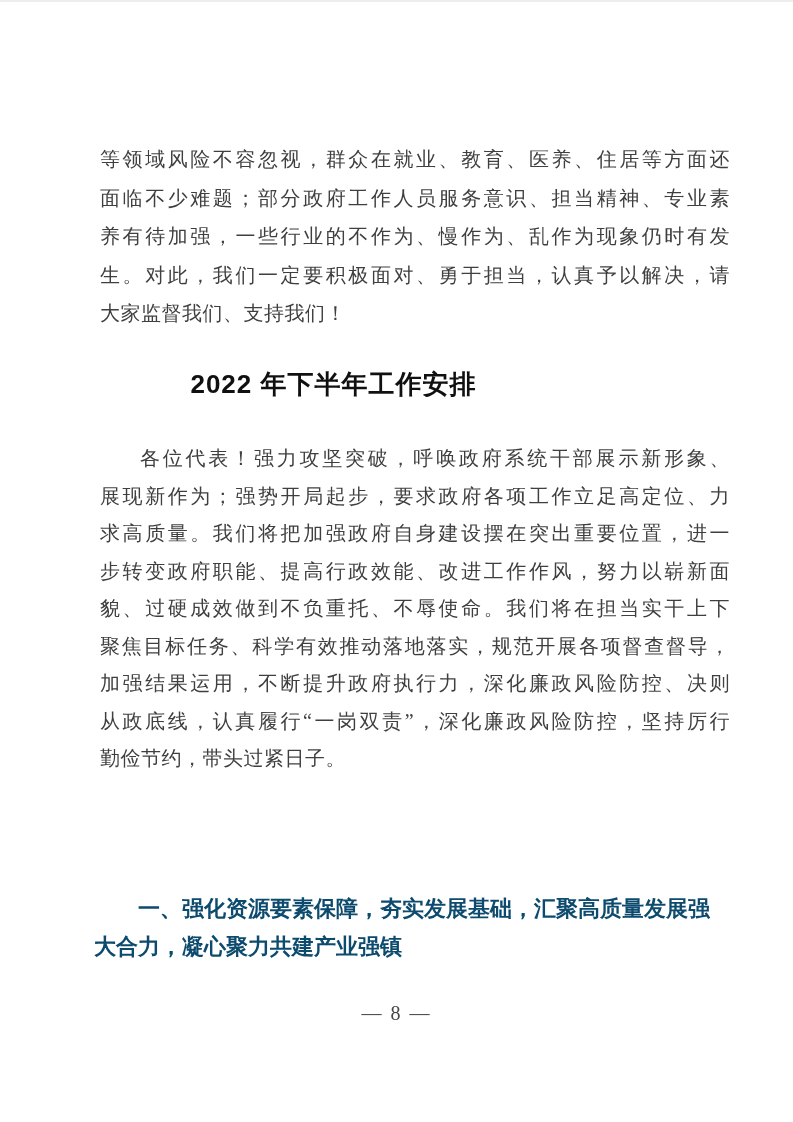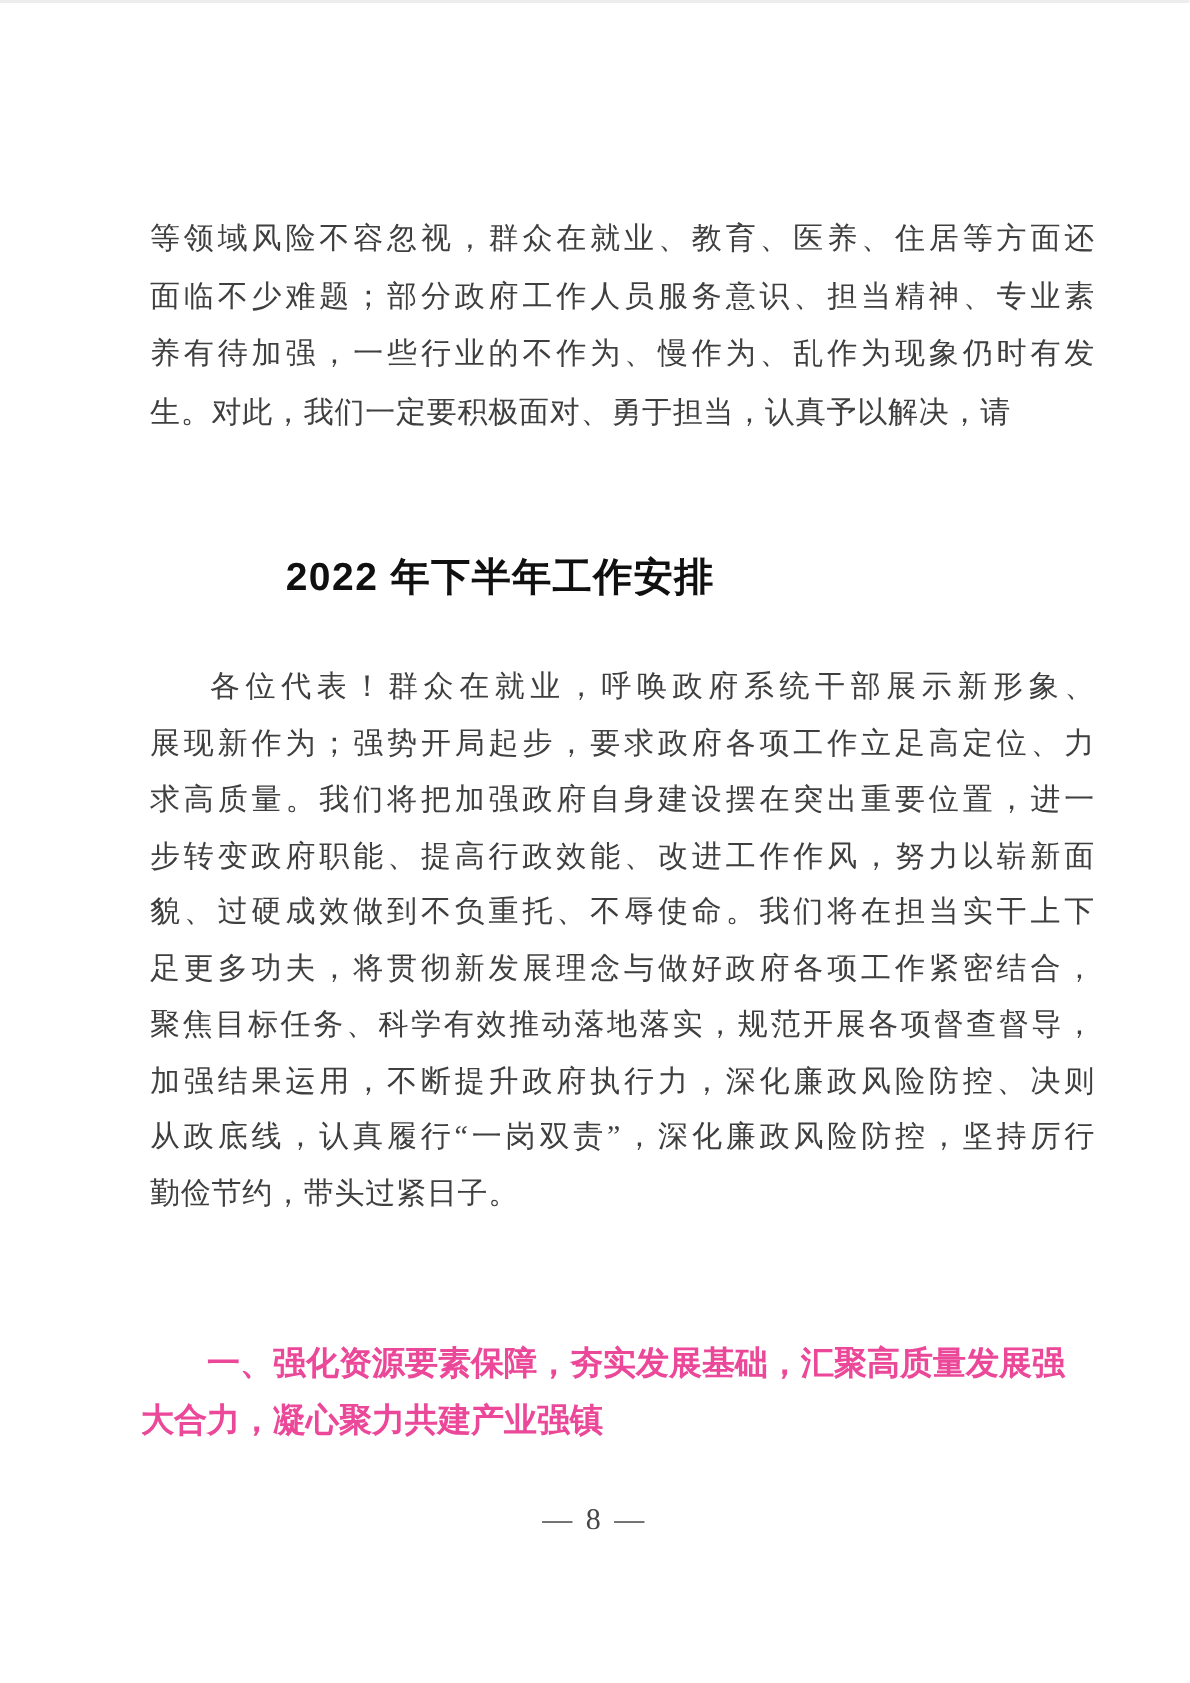--- a/index.html
+++ b/index.html
@@ -61,21 +61,21 @@
     font-weight: bold;
     color: #101010;
     line-height: 36px;
     letter-spacing: 1px;
   }
   .heading-block {
     top: 890px;
     font-family: "Liberation Sans", "DejaVu Sans", sans-serif;
     font-size: 22px;
     font-weight: bold;
-    color: #ec4899;
+    color: #0c4a6e;
     line-height: 38px;
     left: 94px;
     width: 640px;
   }
   .heading-block .line {
     text-align: left;
     text-align-last: left;
   }
   .heading-block .line:first-child {
     text-indent: 2em;
@@ -96,31 +96,31 @@
 
 <div class="page">
 
   <div class="top-edge"></div>
 
   <section class="textblock para para-intro">
       <div class="line">等领域风险不容忽视，群众在就业、教育、医养、住居等方面还</div>
       <div class="line">面临不少难题；部分政府工作人员服务意识、担当精神、专业素</div>
       <div class="line">养有待加强，一些行业的不作为、慢作为、乱作为现象仍时有发</div>
       <div class="line">生。对此，我们一定要积极面对、勇于担当，认真予以解决，请</div>
+      <div class="line">大家监督我们、支持我们！</div>
     </section>
 
   <h1 class="section-title">2022 年下半年工作安排</h1>
 
   <section class="textblock para indent para-plan">
-      <div class="line">各位代表！群众在就业，呼唤政府系统干部展示新形象、</div>
+      <div class="line">各位代表！强力攻坚突破，呼唤政府系统干部展示新形象、</div>
       <div class="line">展现新作为；强势开局起步，要求政府各项工作立足高定位、力</div>
       <div class="line">求高质量。我们将把加强政府自身建设摆在突出重要位置，进一</div>
       <div class="line">步转变政府职能、提高行政效能、改进工作作风，努力以崭新面</div>
       <div class="line">貌、过硬成效做到不负重托、不辱使命。我们将在担当实干上下</div>
-      <div class="line">足更多功夫，将贯彻新发展理念与做好政府各项工作紧密结合，</div>
       <div class="line">聚焦目标任务、科学有效推动落地落实，规范开展各项督查督导，</div>
       <div class="line">加强结果运用，不断提升政府执行力，深化廉政风险防控、决则</div>
       <div class="line">从政底线，认真履行“一岗双责”，深化廉政风险防控，坚持厉行</div>
       <div class="line">勤俭节约，带头过紧日子。</div>
     </section>
 
 
   <section class="textblock heading-block">
       <div class="line">一、强化资源要素保障，夯实发展基础，汇聚高质量发展强</div>
       <div class="line">大合力，凝心聚力共建产业强镇</div>

